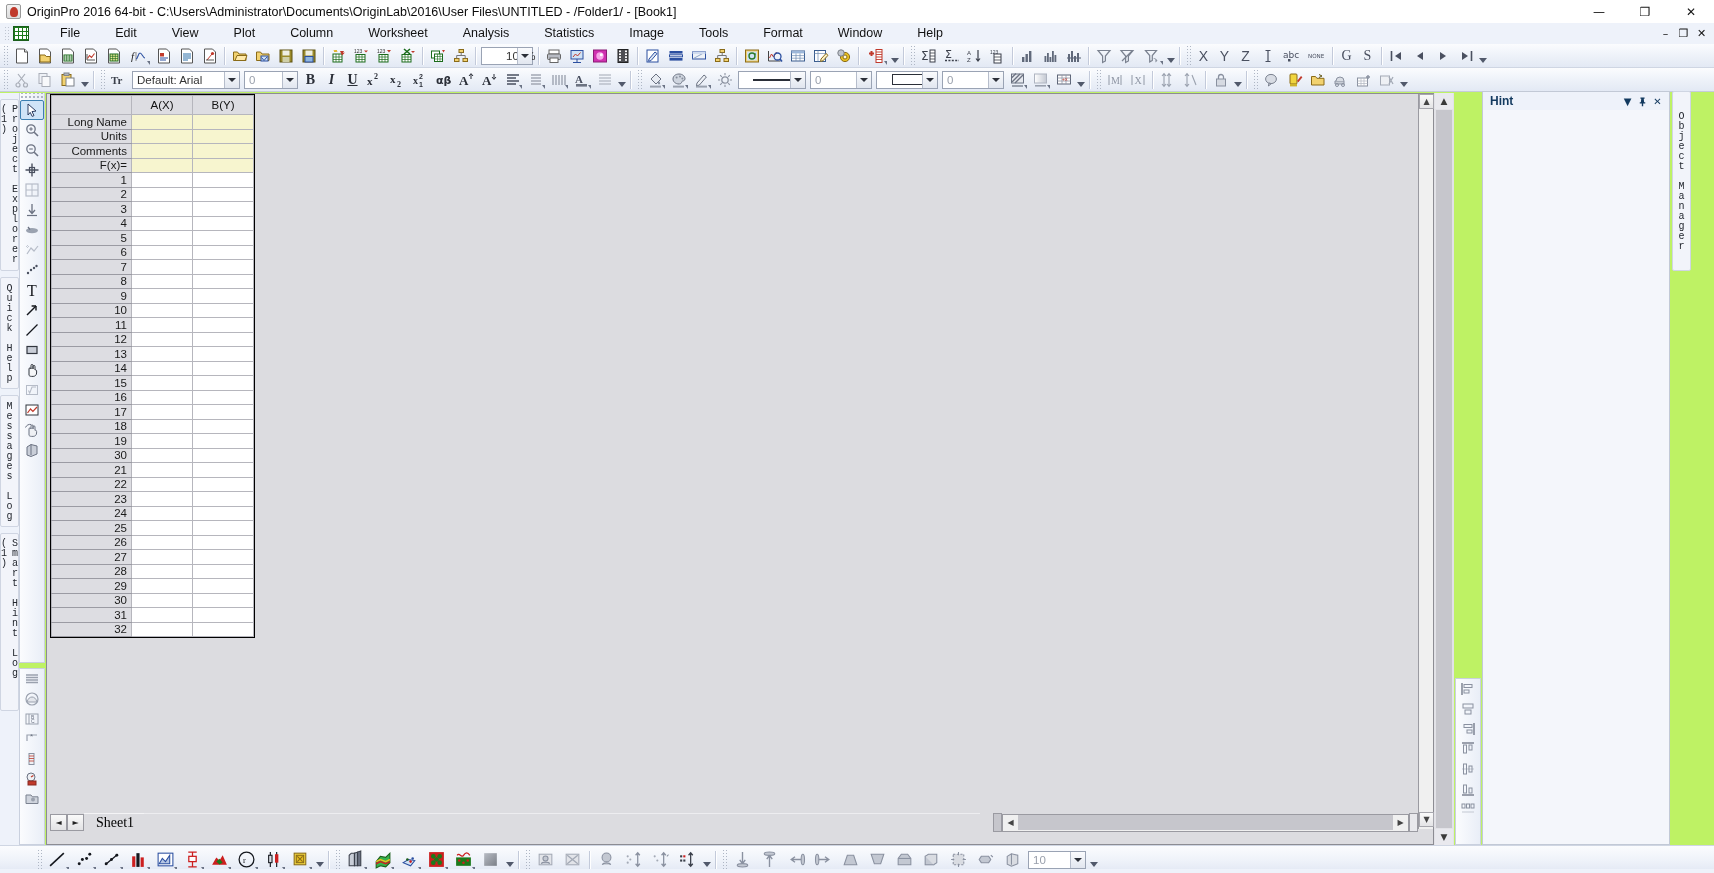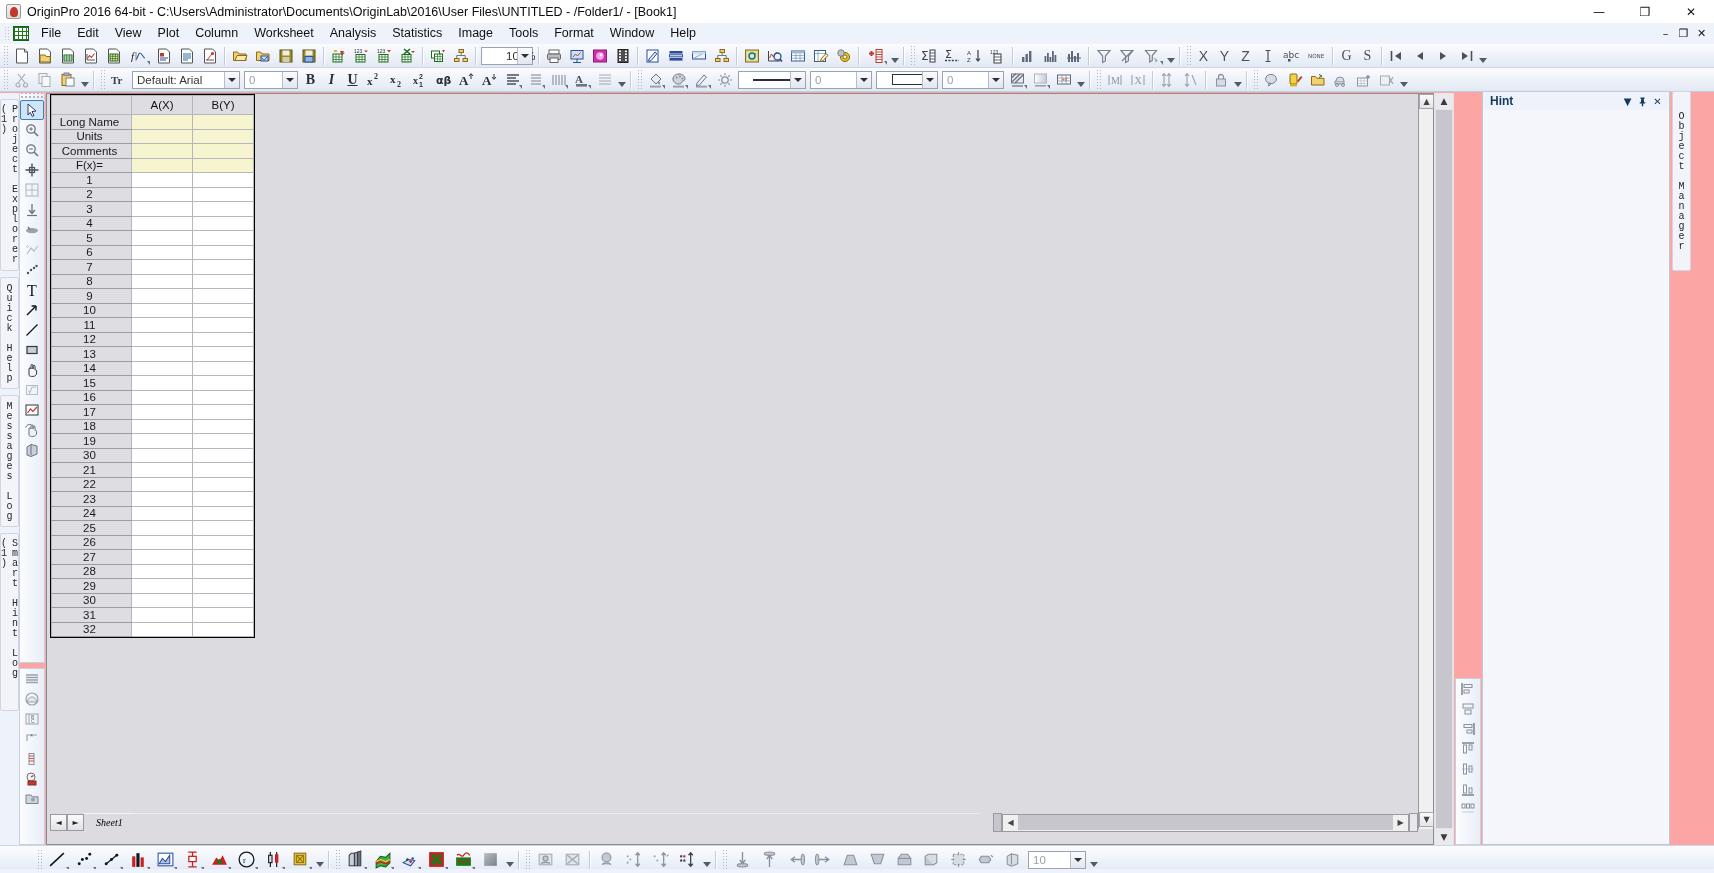--- a/index.html
+++ b/index.html
@@ -4,21 +4,21 @@
 <style>
   * { box-sizing: border-box; }
   html, body {
     margin: 0; padding: 0;
     width: 1714px; height: 873px;
     overflow: hidden;
     font-family: "Liberation Sans", sans-serif;
     background: #ffffff;
     -webkit-font-smoothing: none;
   }
-  #app { position: relative; width: 1714px; height: 873px; background: #fca5a5; }
+  #app { position: relative; width: 1714px; height: 873px; background: #bef264; }
 
   
   .titlebar {
     position: absolute; left:0; top:0; width:1714px; height:23px;
     background:#ffffff; display:flex; align-items:center;
   }
   .titlebar .app-icon {
     width:15px; height:15px; margin-left:6px; margin-right:6px;
     background: linear-gradient(#f2f2f2,#dcdcdc);
     border:1px solid #999; border-radius:2px; position:relative;
@@ -44,21 +44,21 @@
     background-size: 3px 3px; background-position: 1px 1px; opacity:.85;}
   .menubar .wkicon{
     width:16px;height:15px;margin:0 4px 0 1px;
     background:
       repeating-linear-gradient(to right,#1b7a1b 0 1px,transparent 1px 4px),
       repeating-linear-gradient(to bottom,#1b7a1b 0 1px,transparent 1px 4px),
       #ffffff;
     border:1px solid #1b5e1b;
   }
   .menubar .mi {
-    padding:2px 8px; font-size:12.5px; color:#111; cursor:default; line-height:15px;
+    padding:2px 8px; font-size:12.5px; color:#111; cursor:default; line-height:15px;margin-left:19px;
   }
   .mdi-ctrls{ position:absolute; right:4px; top:2px; display:flex; gap:1px; }
   .mdi-ctrls div{ width:17px;height:16px;display:flex;align-items:center;justify-content:center;
     font-size:11px;color:#111;font-family:"DejaVu Sans",sans-serif;}
 
   
   .tbrow {
     position:absolute; left:0; width:1714px; height:24px;
     background: linear-gradient(#fbfcfe 0%, #eef2f9 50%, #e3e9f4 100%);
     border-bottom:1px solid #cfd6e3;
@@ -157,21 +157,21 @@
   table.wk td, table.wk th{ border:1px solid #b6b6bd; padding:0; }
   table.wk th.corner{
     width:80px; height:19px; background:#dddde2;
   }
   table.wk th.colhd{
     width:61px; height:19px; background:#dddde2; font-weight:normal;
     text-align:center; font-size:11.5px; color:#111;
     border-left:1px solid #9b9ba3;
   }
   table.wk td.rowhd{
-    width:80px; height:14.5px; background:#dddde2; text-align:center;
+    width:80px; height:14.5px; background:#dddde2; text-align:right;
     padding-right:4px; color:#1a1a1a; border-top:1px solid #9b9ba3;
     border-bottom:1px solid #9b9ba3;
   }
   table.wk td.meta{ background:#f7f5cf; height:14.5px; }
   table.wk td.cell{ background:#fff; height:14.5px; }
 
   
   .wk-vsb{
     position:absolute; right:0; top:0; width:15px; height:735px;
     background:#f0f0f0; border-left:1px solid #9a9aa1;
@@ -186,24 +186,23 @@
     display:flex; align-items:center;
   }
   .tabnav{
     width:17px;height:17px;background:linear-gradient(#fafafa,#e2e2e4);
     border:1px solid #9a9aa1; display:flex;align-items:center;justify-content:center;
     font-size:8px;color:#222; font-family:"DejaVu Sans",sans-serif;
   }
   .sheettab{
     height:19px; background:#dcdce0;
     display:flex;align-items:center; padding:0 10px 0 12px;
-    font-family:"Liberation Serif", serif; font-size:10px; color:#000;
+    font-family:"Liberation Serif", serif; font-size:14px; color:#000;
     border-top:1px solid #f4f4f6;
     position:relative;
-    font-style:italic;
   }
   .tabfill{ flex:1; height:19px; background:#dcdce0; border-top:1px solid #ededf0;}
 
   
   .rightscroll{
     position:absolute; left:1434px; top:93px; width:20px; height:752px;
     background:#e2e2e7; display:flex; flex-direction:column; align-items:center;
   }
   .rs-arrow{ width:18px;height:16px;display:flex;align-items:center;justify-content:center;
     font-size:9px;color:#3a3a3a;font-family:"DejaVu Sans",sans-serif; background:#e9e9ee;}

